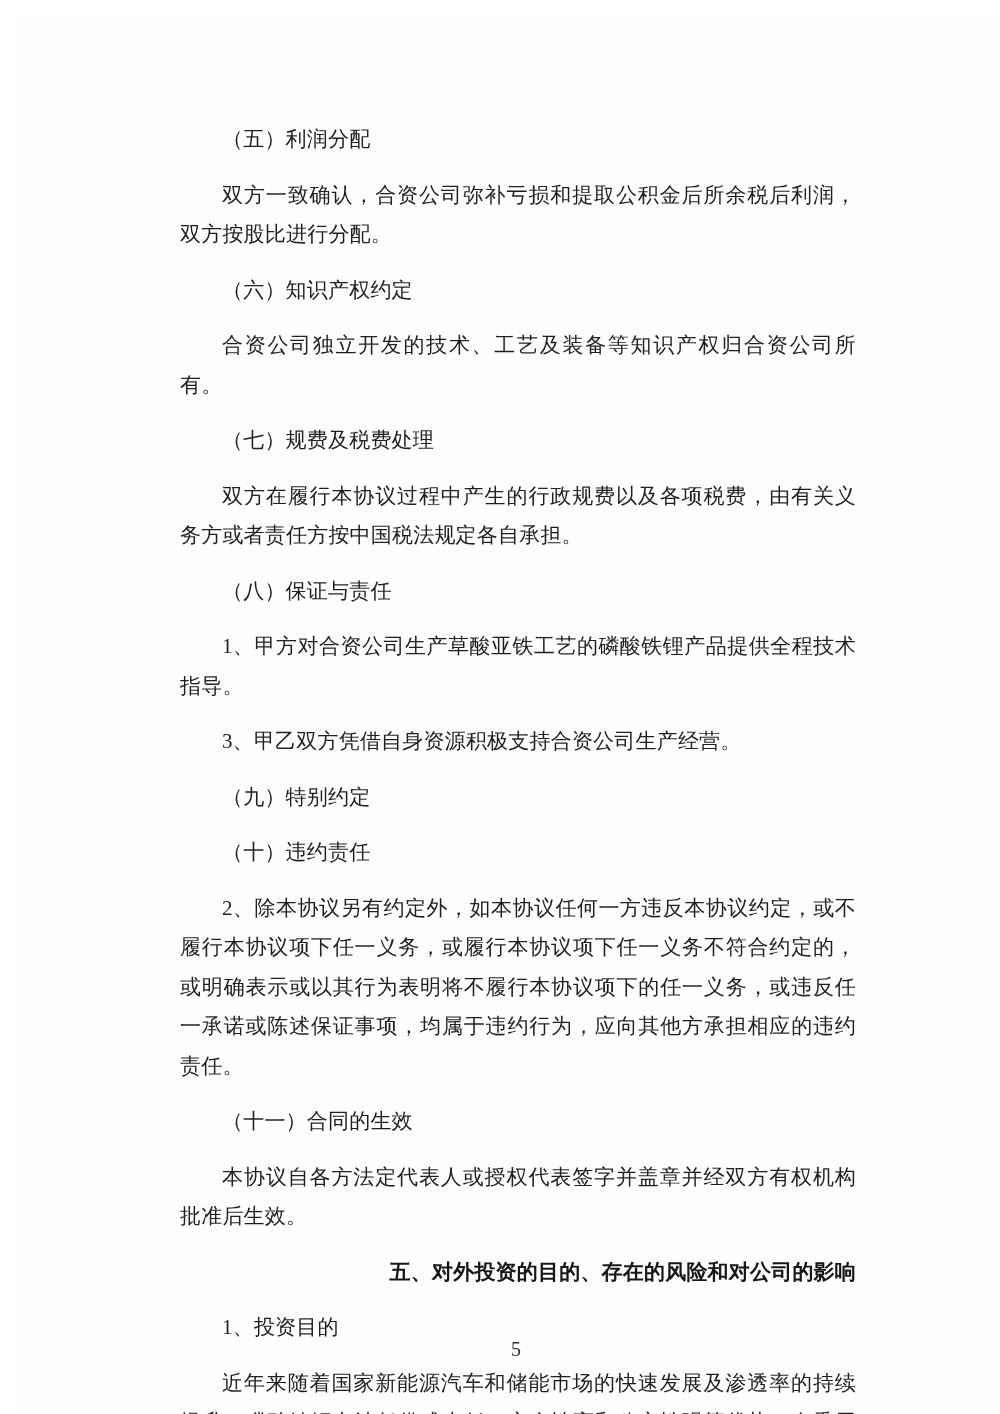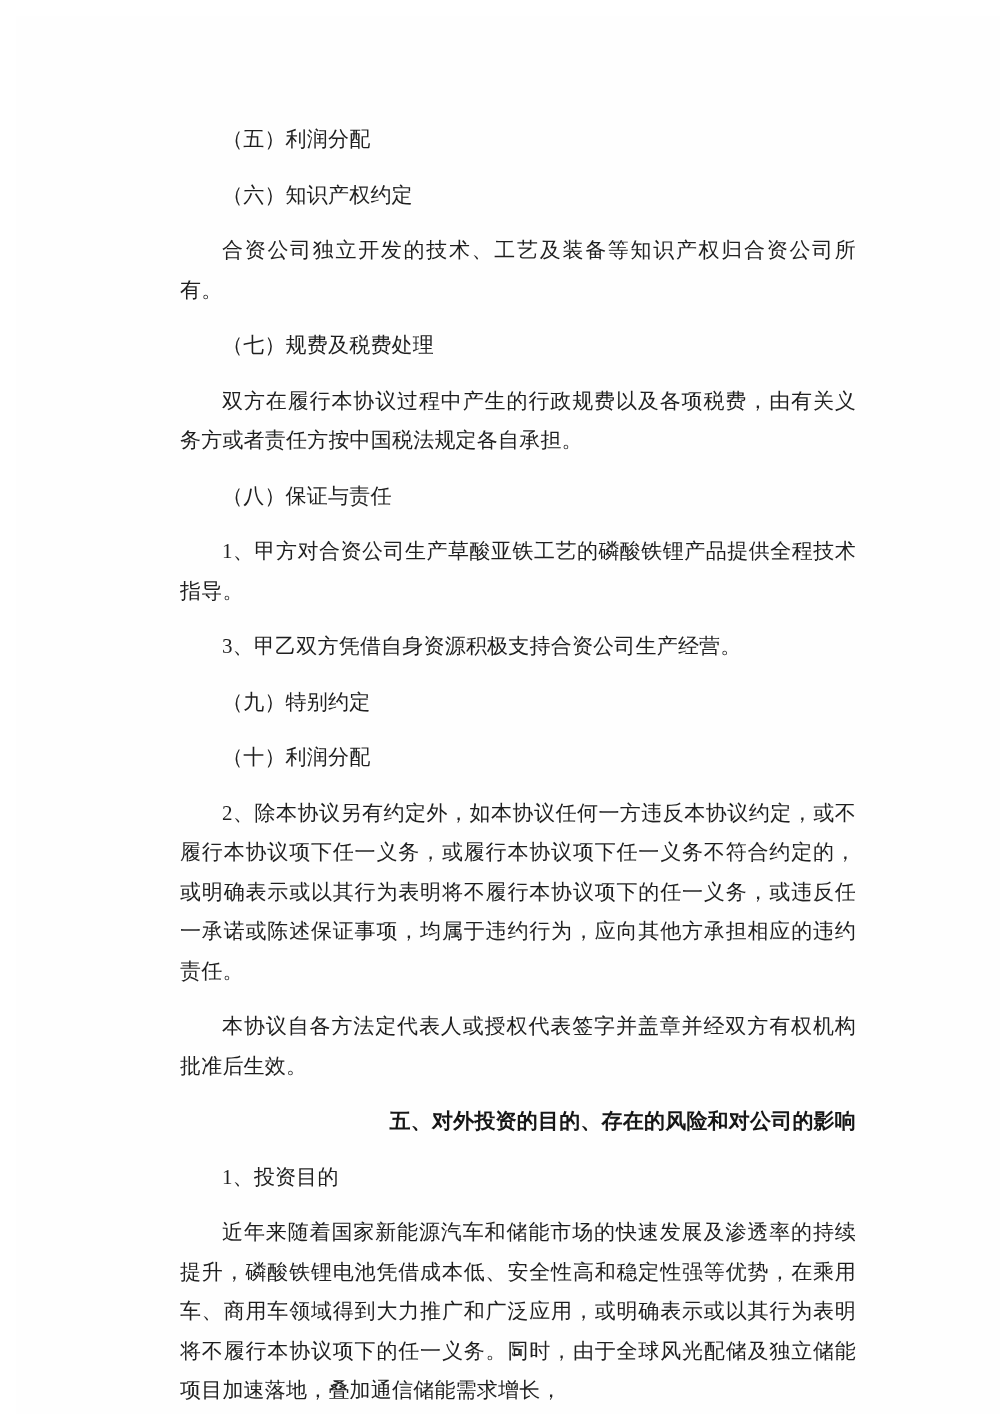--- a/index.html
+++ b/index.html
@@ -46,29 +46,31 @@
     line-height: 26px;
     color: #2a2a2a;
   }
 </style>
 </head>
 <body>
 
 <div class="page">
   <div class="content" id="content">
       <p class="p-heading">（五）利润分配</p>
+      <p class="p-body">双方一致确认，合资公司弥补亏损和提取公积金后所余税后利润，双方按股比进行分配。</p>
       <p class="p-heading">（六）知识产权约定</p>
       <p class="p-body">合资公司独立开发的技术、工艺及装备等知识产权归合资公司所有。</p>
       <p class="p-heading">（七）规费及税费处理</p>
       <p class="p-body">双方在履行本协议过程中产生的行政规费以及各项税费，由有关义务方或者责任方按中国税法规定各自承担。</p>
       <p class="p-heading">（八）保证与责任</p>
       <p class="p-body">1、甲方对合资公司生产草酸亚铁工艺的磷酸铁锂产品提供全程技术指导。</p>
       <p class="p-body">3、甲乙双方凭借自身资源积极支持合资公司生产经营。</p>
       <p class="p-heading">（九）特别约定</p>
-      <p class="p-heading">（十）利润分配</p>
+      <p class="p-heading">（十）违约责任</p>
       <p class="p-body">2、除本协议另有约定外，如本协议任何一方违反本协议约定，或不履行本协议项下任一义务，或履行本协议项下任一义务不符合约定的，或明确表示或以其行为表明将不履行本协议项下的任一义务，或违反任一承诺或陈述保证事项，均属于违约行为，应向其他方承担相应的违约责任。</p>
+      <p class="p-heading">（十一）合同的生效</p>
       <p class="p-body">本协议自各方法定代表人或授权代表签字并盖章并经双方有权机构批准后生效。</p>
       <p class="p-heading-bold">五、对外投资的目的、存在的风险和对公司的影响</p>
       <p class="p-heading">1、投资目的</p>
       <p class="p-body">近年来随着国家新能源汽车和储能市场的快速发展及渗透率的持续提升，磷酸铁锂电池凭借成本低、安全性高和稳定性强等优势，在乘用车、商用车领域得到大力推广和广泛应用，或明确表示或以其行为表明将不履行本协议项下的任一义务。同时，由于全球风光配储及独立储能项目加速落地，叠加通信储能需求增长，</p>
     </div>
   <div class="page-number">5</div>
 </div>
 
 </body></html>

